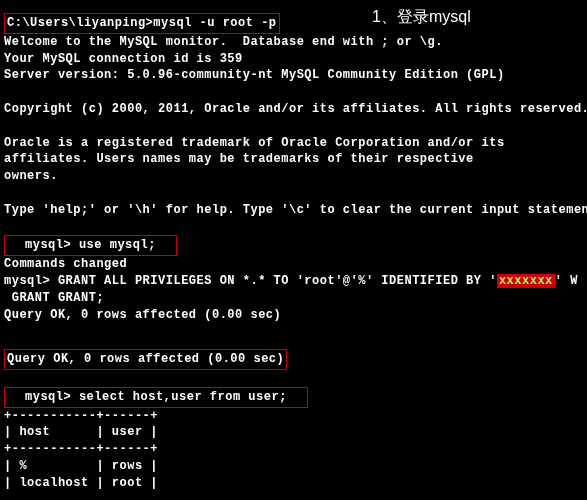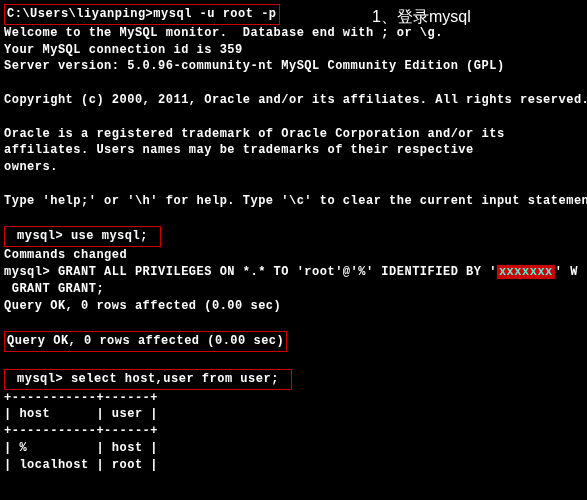--- a/index.html
+++ b/index.html
@@ -19,40 +19,41 @@
     .line {
       white-space: pre;
       letter-spacing: 0.5px;
     }
     .bold {
       font-weight: bold;
     }
     .redbox {
       border: 1px solid #c00;
       display: inline-block;
-      padding: 1px 12px;
+      padding: 1px 20px;
       box-sizing: border-box;
     }
     .redbox-block {
       border: 1px solid #c00;
       padding: 1px 2px;
       display: inline-block;
+      margin-top: 9px;
     }
     .annotation {
       position: absolute;
       color: #fff;
       font-family: sans-serif;
       font-size: 16px;
       top: 6px;
       left: 372px;
       letter-spacing: 0;
     }
     .censored {
       background: #c00;
-      color: #5eead4;
+      color: #bef264;
       padding: 0 2px;
     }
     .hr-dashed {
       letter-spacing: 0.5px;
     }
   </style>
 </head>
 <body>
 
 
@@ -86,21 +87,21 @@
 <div class="redbox-block">
   <div class="line bold">Query OK, 0 rows affected (0.00 sec)</div>
 </div>
 <div class="line">&nbsp;</div>
 
 <div><span class="redbox line bold">mysql&gt; select host,user from user;</span></div>
 
 <div class="line bold hr-dashed">+-----------+------+</div>
 <div class="line bold">| host      | user |</div>
 <div class="line bold hr-dashed">+-----------+------+</div>
-<div class="line bold">| %         | host |</div>
+<div class="line bold">| %         | rows |</div>
 <div class="line bold">| localhost | root |</div>
 
 
 
 
 
 
 
 
 

